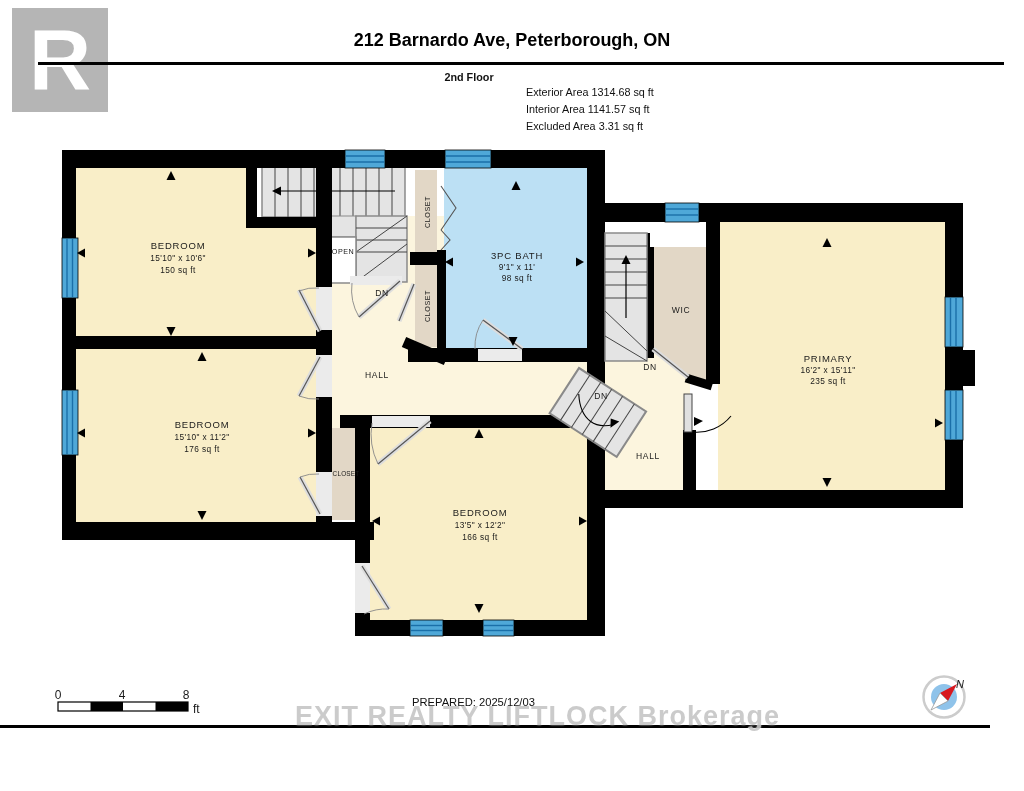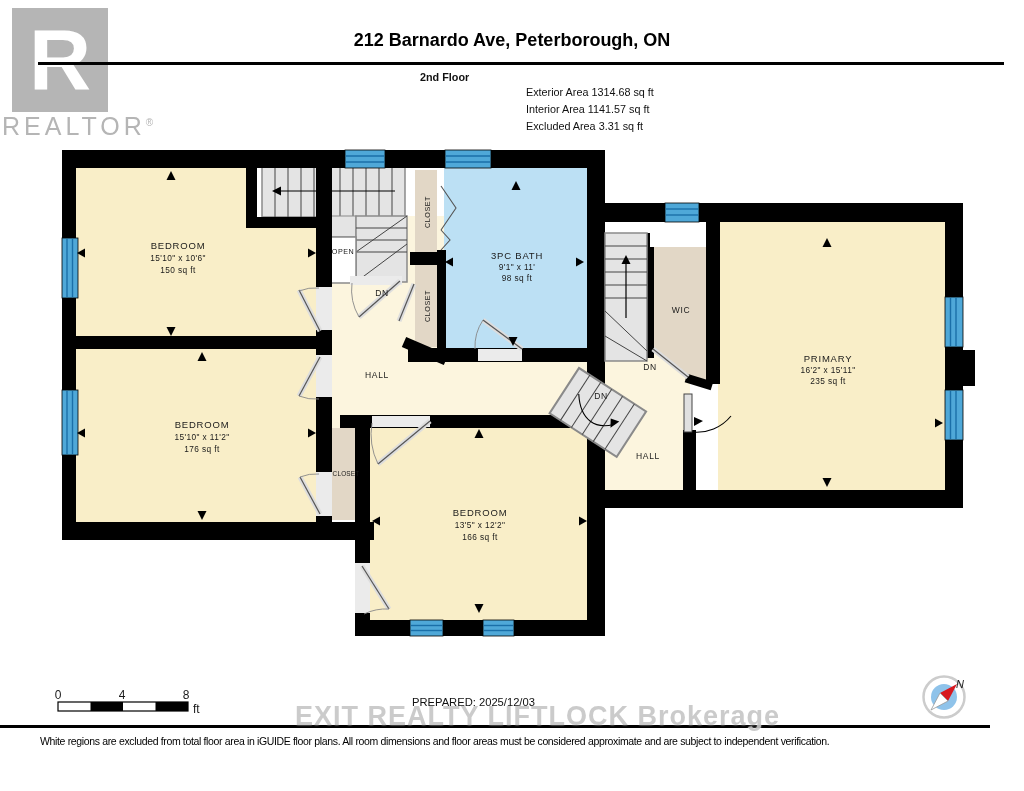--- a/index.html
+++ b/index.html
@@ -6,21 +6,21 @@
   .page{position:relative;width:1024px;height:791px;background:#fff;overflow:hidden;
         font-family:"Liberation Sans",sans-serif;color:#111;}
   .abs{position:absolute;}
   
   .logo-box{left:12px;top:8px;width:96px;height:104px;background:#b5b5b5;text-align:center;}
   .logo-r{font-weight:bold;font-size:86px;line-height:102px;color:#fff;font-family:"Liberation Sans",sans-serif;}
   .logo-word{left:2px;top:112px;width:180px;font-size:25px;letter-spacing:4px;color:#b5b5b5;}
   .logo-word sup{font-size:10px;letter-spacing:0;}
   .title{left:0;top:30px;width:1024px;text-align:center;font-size:18px;font-weight:bold;color:#000;}
   .hrule{left:38px;top:62px;width:966px;height:2.5px;background:#000;z-index:2;}
-  .floor-label{left:420px;top:71px;width:98px;text-align:left;font-size:10.8px;font-weight:bold;}
+  .floor-label{left:420px;top:71px;width:98px;text-align:center;font-size:10.8px;font-weight:bold;}
   .area-col{left:526px;top:84px;font-size:10.8px;line-height:17px;white-space:nowrap;}
   
   .prepared{left:412px;top:696px;width:200px;font-size:11.2px;z-index:4;}
   .watermark{left:295px;top:701px;width:440px;text-align:left;font-size:27px;font-weight:bold;
              color:#c6c6c6;opacity:.9;letter-spacing:1px;z-index:3;text-shadow:0 0 2px #fff;white-space:nowrap;}
   .footline{left:0;top:725px;width:990px;height:2.5px;background:#000;z-index:2;}
   .disclaimer{left:40px;top:735px;font-size:10.5px;letter-spacing:-0.35px;white-space:nowrap;z-index:4;color:#000;}
   svg text{font-family:"Liberation Sans",sans-serif;fill:#1a1a1a;}
   .room-name{font-size:9.5px;letter-spacing:.8px;}
   .room-dim{font-size:8.3px;letter-spacing:.4px;}
@@ -30,21 +30,20 @@
   .scale-num{font-size:12px;}
 </style>
 </head>
 <body>
 
 <div class="page">
 
   <div class="abs logo-box">
     <div class="logo-r">R</div>
   </div>
-  <div class="abs logo-word"><span>REALTOR</span><sup>®</sup></div>
   <div class="abs title">212 Barnardo Ave, Peterborough, ON</div>
   <div class="abs hrule"></div>
   <div class="abs floor-label">2nd Floor</div>
   <div class="abs area-col">
     <div>Exterior Area 1314.68 sq ft</div>
     <div>Interior Area 1141.57 sq ft</div>
     <div>Excluded Area 3.31 sq ft</div>
   </div>
 
   <svg class="abs" style="left:0;top:0;z-index:1;" width="1024" height="791" viewBox="0 0 1024 791">
@@ -301,15 +300,14 @@
       <circle cx="944" cy="697" r="13" fill="#8FC3EA"></circle>
       <polygon points="957,684 940,693 948,701" fill="#D71920"></polygon>
       <polygon points="931,710 940,693 948,701" fill="#ffffff" stroke="#999" stroke-width="0.8"></polygon>
       <text x="956" y="688" font-size="11" font-style="italic">N</text>
     </g>
   </svg>
 
   <div class="abs watermark">EXIT REALTY LIFTLOCK Brokerage</div>
   <div class="abs footline"></div>
   <div class="abs prepared">PREPARED: 2025/12/03</div>
-  <div class="abs disclaimer">White regions are excluded from total floor area in iGUIDE floor plans. All room dimensions and floor areas must be considered approximate and are subject to independent verification.</div>
 
 </div>
 
 </body></html>

